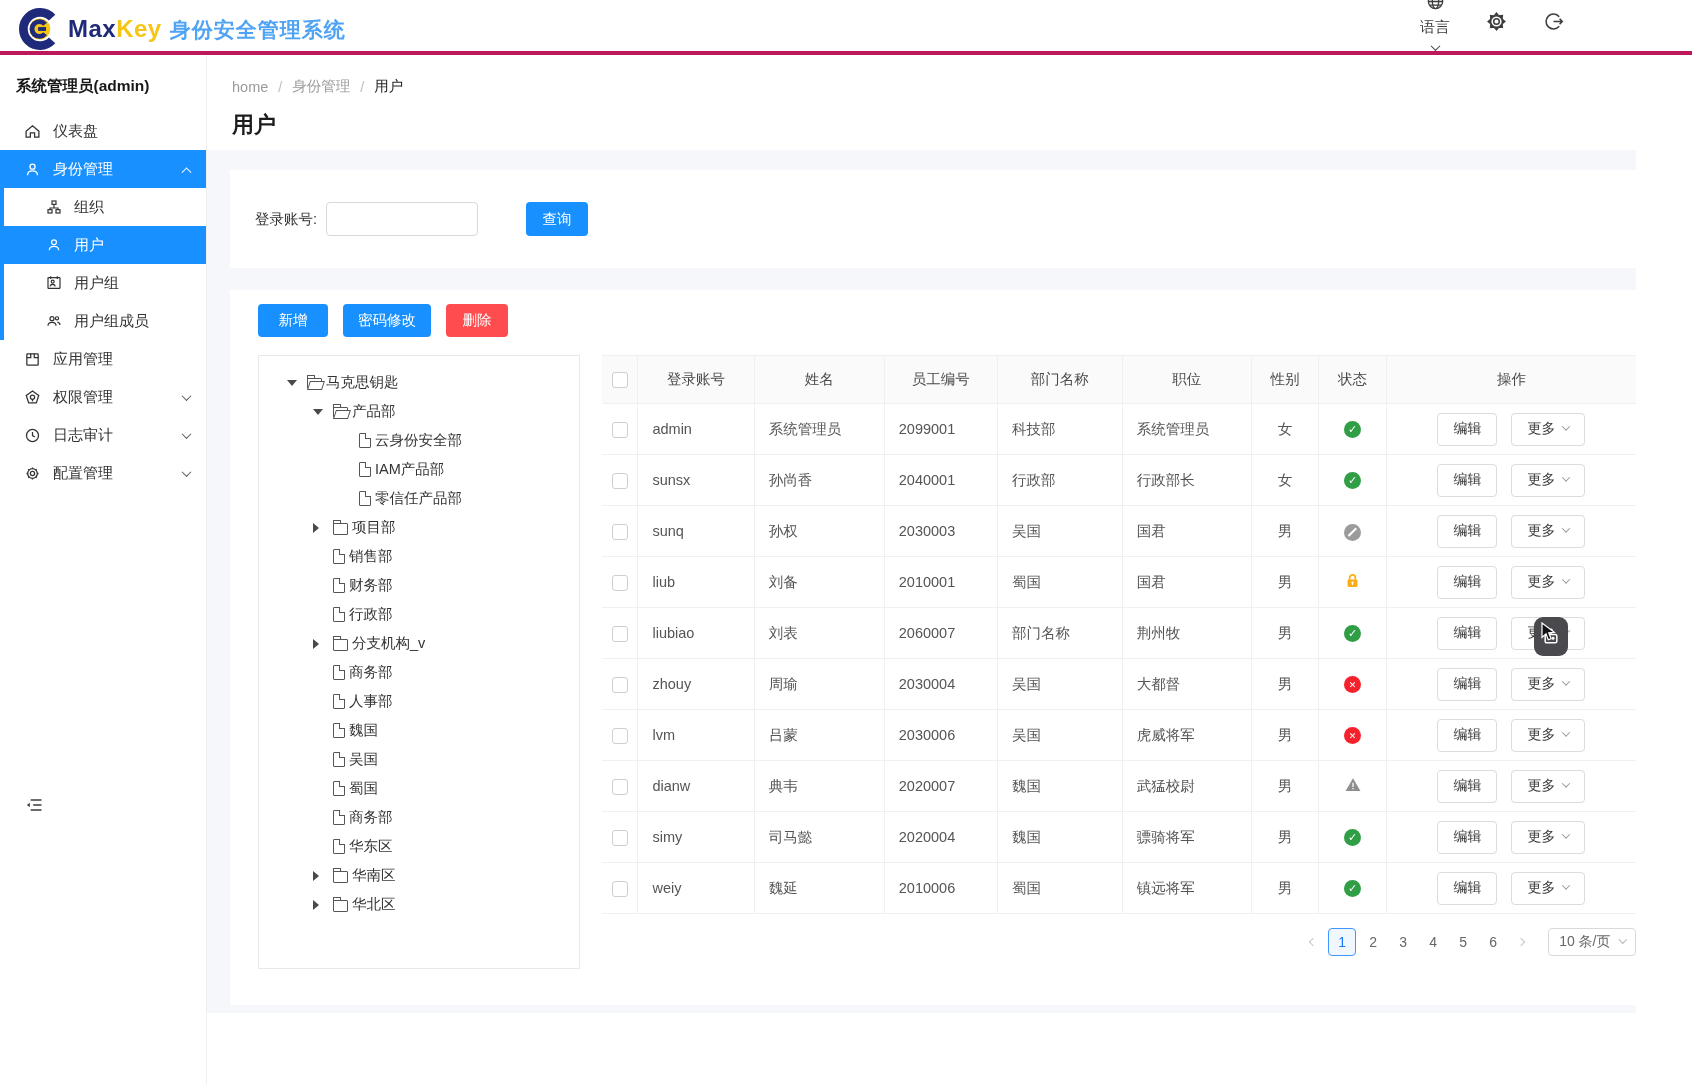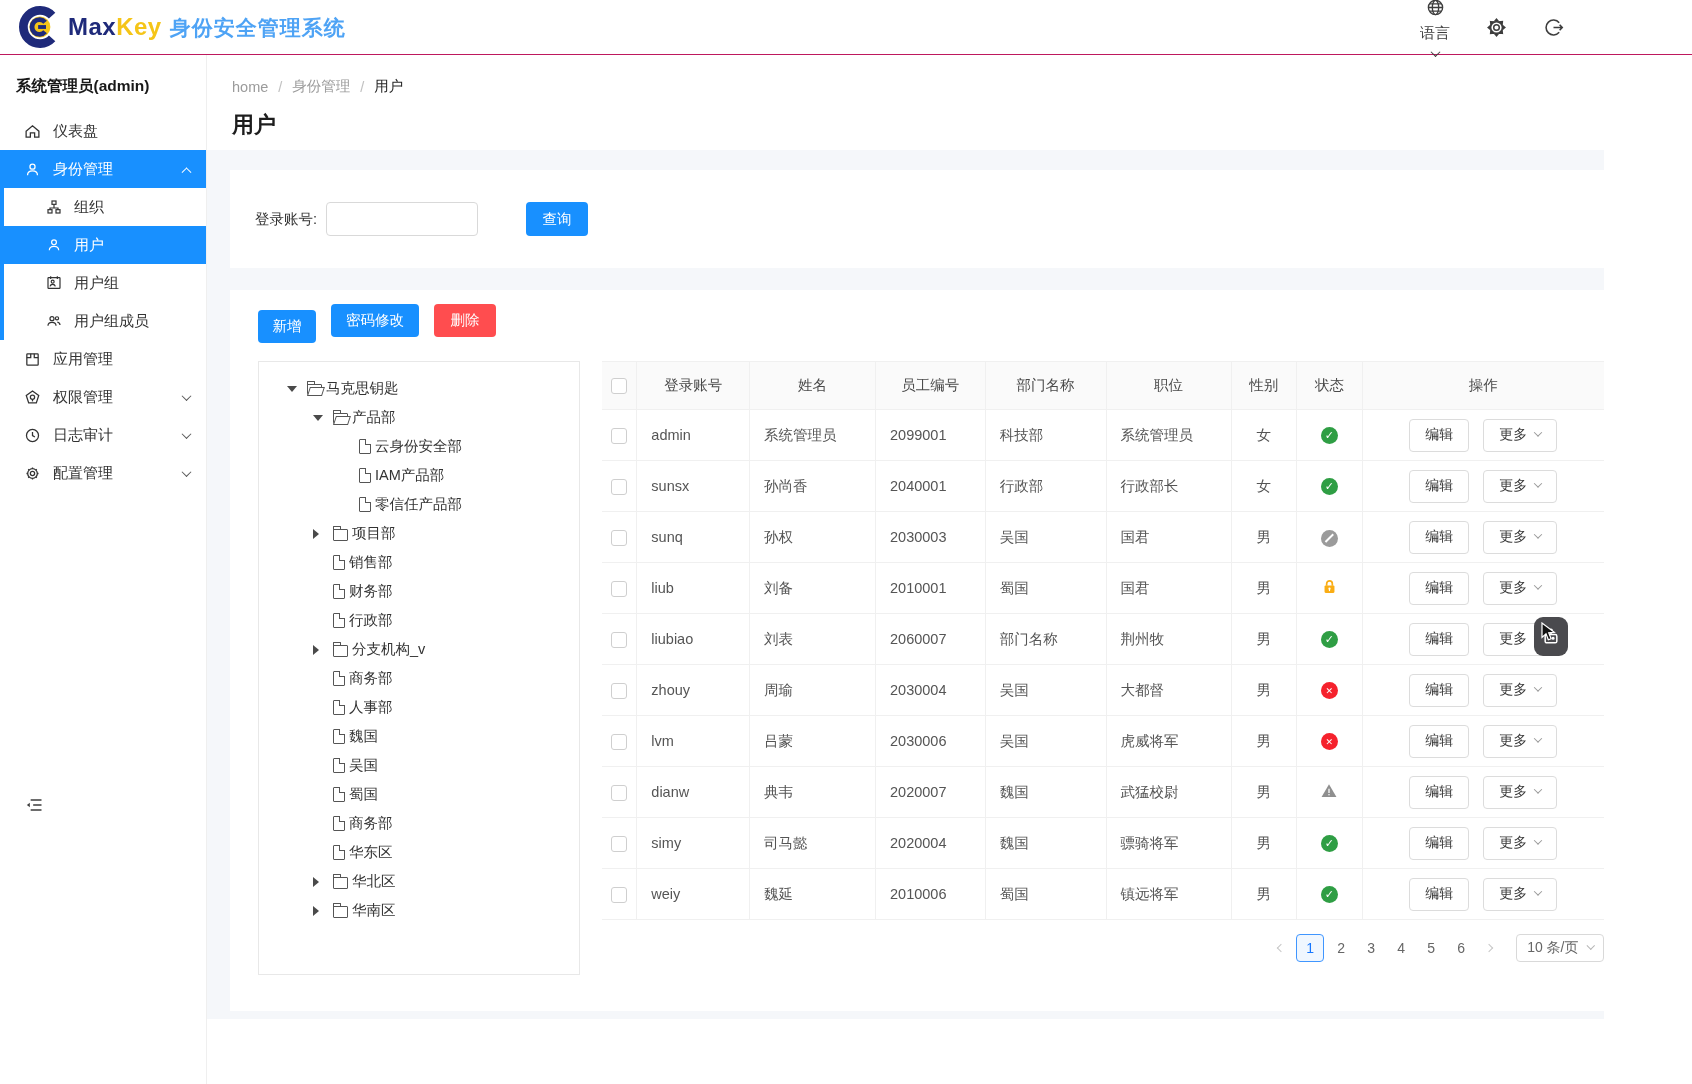--- a/index.html
+++ b/index.html
@@ -1,21 +1,21 @@
 <!DOCTYPE html>
 <html><head>
 <meta charset="utf-8">
 <style>
   * { box-sizing: border-box; margin: 0; padding: 0; }
   html,body { width:1692px; height:1084px; overflow:hidden; }
   body { font-family:"Liberation Sans","DejaVu Sans",sans-serif; background:#fff; color:#333; position:relative; }
 
   
-  .topbar { height:55px; display:flex; align-items:center; padding:0 128px 0 18px;
-            border-bottom:1px solid #be185d; background:#fff; position:relative; z-index:5; }
+  .topbar { height:55px; display:flex; align-items:flex-end; padding:0 128px 0 18px;
+            border-bottom:4px solid #be185d; background:#fff; position:relative; z-index:5; }
   .brand { display:flex; align-items:center; gap:8px; }
   .brand-text { font-size:24px; font-weight:bold; letter-spacing:.5px; display:flex; align-items:baseline; gap:8px; }
   .bt-max { color:#1f2a7a; } .bt-key { color:#f5c518; margin-left:-8px; }
   .bt-suffix { color:#4ea3f5; font-size:21px; font-weight:bold; letter-spacing:1px; }
   .top-actions { margin-left:auto; display:flex; align-items:center; gap:36px; color:#3d3d3d; }
   .lang { display:flex; align-items:center; gap:7px; font-size:15px; cursor:pointer;flex-direction:column; }
   .icon-btn { display:flex; align-items:center; cursor:pointer; color:#3d3d3d; }
 
   .chev { display:inline-block; width:7px; height:7px; border-right:1.6px solid currentColor;
           border-bottom:1.6px solid currentColor; transform:rotate(45deg) translate(-1px,-1px); }
@@ -32,21 +32,21 @@
   .mi .mchev { margin-left:auto; color:#595959; }
   .mi.active-parent { background:#1890ff; color:#fff; }
   .mi.active-parent .mchev { color:#fff; }
   .submenu { border-left:4px solid #1890ff; }
   .smi { height:38px; display:flex; align-items:center; gap:12px; padding:0 16px 0 42px;
          font-size:15px; color:#333; cursor:pointer; }
   .smi.selected { background:#1890ff; color:#fff; margin-left:-4px; padding-left:46px; }
   .fold-btn { position:absolute; left:24px; top:740px; cursor:pointer; color:#3d3d3d; }
 
   
-  .main { flex:1; background:#fff; padding-right:88px; overflow:hidden; }
+  .main { flex:1; background:#fff; padding-right:56px; overflow:hidden; }
   .crumbs { padding:22px 0 0 25px; font-size:14.5px; color:#9b9b9b; display:flex; gap:10px; align-items:center; }
   .crumbs .sep { color:#c0c0c0; }
   .crumbs .current { color:#262626; }
   .page-title { margin:14px 0 0 25px; font-size:22px; font-weight:600; color:#1d1d1d; height:30px; }
   .gray-band { margin-top:10px; background:#f5f7fa; padding:20px 0 8px 0; }
   .card { background:#fff; margin-left:23px; }
 
   
   .search-card { height:98px; margin-bottom:22px; display:flex; align-items:center; padding-left:25px; }
   .search-label { font-size:14.5px; color:#333; }
@@ -54,21 +54,21 @@
                   padding:0 10px; font-size:14px; color:#333; outline:none; background:#fff; }
   .btn { border:none; border-radius:4px; color:#fff; font-size:14.5px; cursor:pointer;
          font-family:inherit; display:inline-flex; align-items:center; justify-content:center; }
   .btn-primary { background:#1890ff; }
   .btn-danger  { background:#ff4d4f; }
   .btn-query { width:62px; height:34px; margin-left:48px; }
 
   
   .table-card { padding:14px 0 36px 28px; }
   .toolbar { display:flex; gap:15px; }
-  .btn-add { width:58px; height:33px;margin-top:6px; }
+  .btn-add { width:70px; height:33px; }
   .btn-pwd { width:88px; height:33px; }
   .btn-del { width:62px; height:33px; }
 
   .content-row { display:flex; margin-top:18px; gap:22px; }
 
   
   .tree-panel { width:322px; height:614px; flex-shrink:0; border:1px solid #e8e8e8;
                 padding:12px 6px 0 10px; overflow:hidden; background:#fff; }
   .tnode { display:flex; align-items:center; height:29px; font-size:14.5px; color:#333; cursor:pointer; }
   .lvl0 { padding-left:18px; } .lvl1 { padding-left:44px; } .lvl2 { padding-left:70px; }
@@ -381,26 +381,26 @@
                 <span>商务部</span>
               </div>
             <div class="tnode lvl1">
                 <span class="tg"></span>
                 <span class="ticon ic-file"></span>
                 <span>华东区</span>
               </div>
             <div class="tnode lvl1">
                 <span class="tg tg-closed"></span>
                 <span class="ticon ic-folder"></span>
-                <span>华北区</span>
+                <span>华南区</span>
               </div>
             <div class="tnode lvl1">
                 <span class="tg tg-closed"></span>
                 <span class="ticon ic-folder"></span>
-                <span>华南区</span>
+                <span>华北区</span>
               </div>
           </div>
 
           <div class="table-wrap">
             <table>
               <colgroup>
                   <col style="width:34px">
                   <col style="width:110px">
                   <col style="width:123px">
                   <col style="width:107px">

